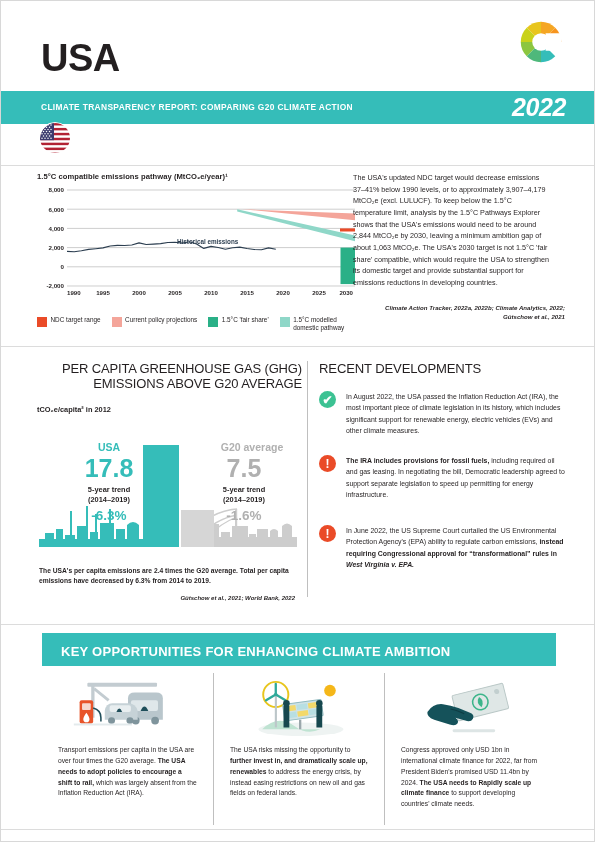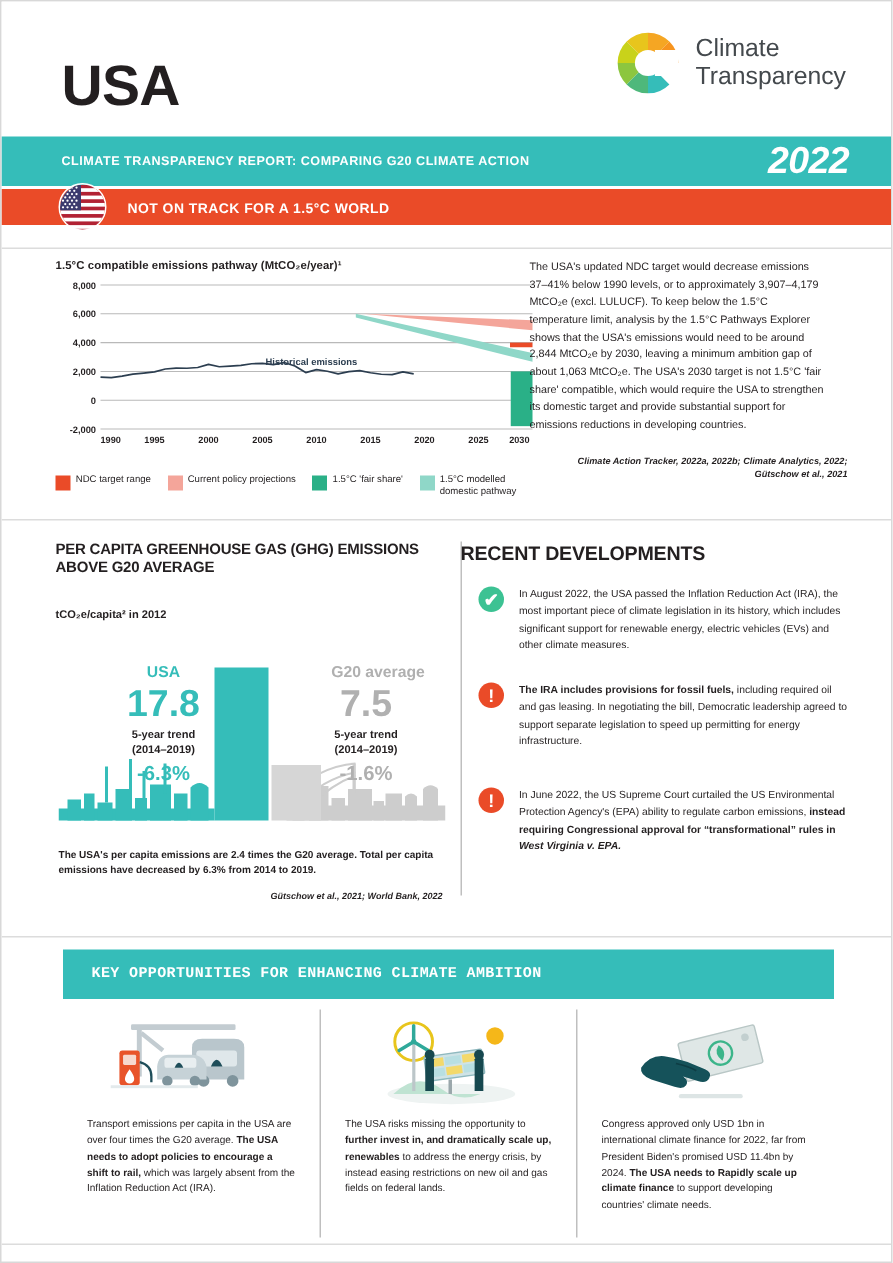--- a/index.html
+++ b/index.html
@@ -49,45 +49,45 @@
               font-weight:bold; }
   .legend { position:absolute; left:36px; top:166px; width:330px;
             display:flex; align-items:flex-start; }
   .lg { display:flex; align-items:flex-start; gap:3.5px; margin-right:11px; }
   .lg i { width:10px; height:10px; display:block; flex:0 0 auto; margin-top:0.5px; }
   .lg span { font-size:6.4px; line-height:1.22; color:#231f20; }
 
   
   .sec2 { position:absolute; left:0; top:346px; width:595px; height:277px; }
   .s2-title { position:absolute; left:36px; top:14px; width:265px;
-      font-size:10px; font-weight:bold; line-height:1.17; letter-spacing:-0.15px; }
+      font-size:13px; font-weight:normal; line-height:1.17; letter-spacing:-0.15px;text-align:right; }
   .s2-sub { position:absolute; left:36px; top:58px; font-size:7.4px; font-weight:bold; }
   .pc-chart { position:absolute; left:38px; top:78px; width:258px; height:130px; }
   .s2-cap { position:absolute; left:38px; top:219px; width:256px; font-size:6.7px;
             line-height:1.55; font-weight:bold; }
   .s2-src { position:absolute; left:38px; top:248px; width:256px; text-align:right;
             font-size:6px; font-style:italic; font-weight:bold; }
   .vdiv { position:absolute; left:306px; top:14px; width:1px; height:236px; background:#bfbfbf; }
 
-  .rd-title { position:absolute; left:306px; top:14px; font-size:13.1px;
-              font-weight:bold; letter-spacing:-0.15px; }
+  .rd-title { position:absolute; left:318px; top:14px; font-size:13.1px;
+              font-weight:normal; letter-spacing:-0.15px; }
   .rd-item { position:absolute; left:318px; display:flex; gap:10px; width:248px; }
   .rd-ico { width:17px; height:17px; border-radius:50%; flex:0 0 auto;
             display:flex; align-items:center; justify-content:center;
             color:#fff; font-size:12px; font-weight:bold; line-height:1; }
   .rd-txt { font-size:6.9px; line-height:1.64; color:#231f20; }
   .rd-txt b { font-weight:bold; }
   .rd-txt i { font-style:italic; font-weight:bold; }
 
   
   .sec3 { position:absolute; left:0; top:624px; width:595px; height:218px; }
   .ko-bar { position:absolute; left:41px; top:8px; width:514px; height:33px;
             background:#35bdb9; }
   .ko-bar span { position:absolute; left:19px; top:11px; color:#fff;
-            font-size:10px; font-weight:bold; letter-spacing:0.25px;font-family:Liberation Mono, monospace; }
+            font-size:13px; font-weight:bold; letter-spacing:0.25px; }
   .cols { position:absolute; left:41px; top:48px; width:514px; height:152px; display:flex; }
   .col { width:171px; position:relative; padding:0 14px; }
   .col + .col { border-left:1px solid #bfbfbf; }
   .col-ico { height:72px; display:flex; align-items:center; justify-content:center; }
   .col-txt { font-size:6.7px; line-height:1.62; padding:0 2px; }
   .col-txt b { font-weight:bold; }
   .foot-rule { position:absolute; left:0; bottom:13px; width:595px; height:1px; background:#dcdcdc; }
 </style>
 </head>
 <body>
@@ -104,35 +104,28 @@
           <path d="M0 0 L31 -31 A44 44 0 0 1 44 0 Z" fill="#f7941e"></path>
           <path d="M0 0 L-31 -31 A44 44 0 0 1 0 -44 Z" fill="#e8c51c"></path>
           <path d="M0 0 L-44 0 A44 44 0 0 1 -31 -31 Z" fill="#c9d21a"></path>
           <path d="M0 0 L-31 31 A44 44 0 0 1 -44 0 Z" fill="#8cc63f"></path>
           <path d="M0 0 L0 44 A44 44 0 0 1 -31 31 Z" fill="#4eb87b"></path>
           <path d="M0 0 L31 31 A44 44 0 0 1 0 44 Z" fill="#35bdb9"></path>
           <circle cx="0" cy="0" r="19" fill="#ffffff"></circle>
           <path d="M10 -19 L44 -19 L44 19 L10 19 Z" fill="#ffffff"></path>
         </g>
       </svg>
-      <div class="logo-txt">
-        <div>Climate</div>
-        <div>Transparency</div>
-      </div>
     </div>
   </div>
 
   <div class="strip-teal">
     <div class="label">CLIMATE TRANSPARENCY REPORT: COMPARING G20 CLIMATE ACTION</div>
     <div class="year">2022</div>
   </div>
 
-  <div class="strip-red">
-    <div class="label">NOT ON TRACK FOR A 1.5°C WORLD</div>
-  </div>
 
   <div class="flag">
     <svg viewBox="0 0 32 32" width="32" height="32">
       <defs>
           <clipPath id="cc">
             <circle cx="16" cy="16" r="16"></circle>
           </clipPath>
         </defs>
       <g clip-path="url(#cc)">
         <rect width="32" height="32" fill="#ffffff"></rect>

